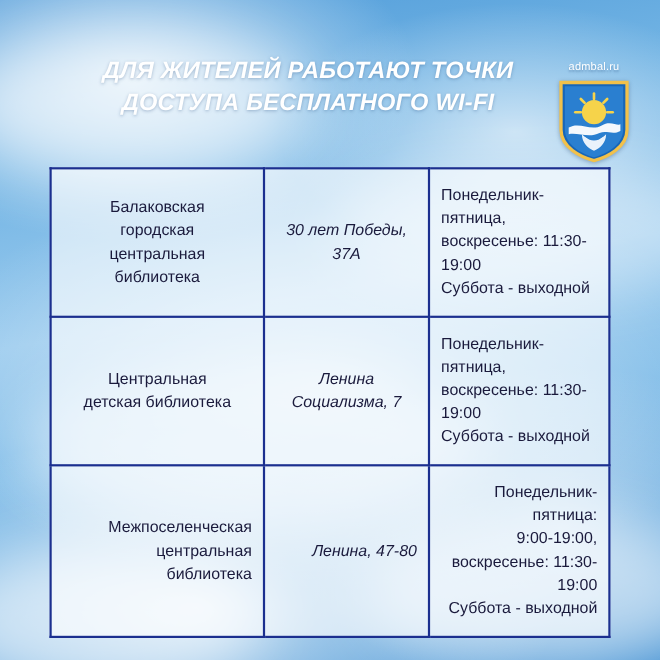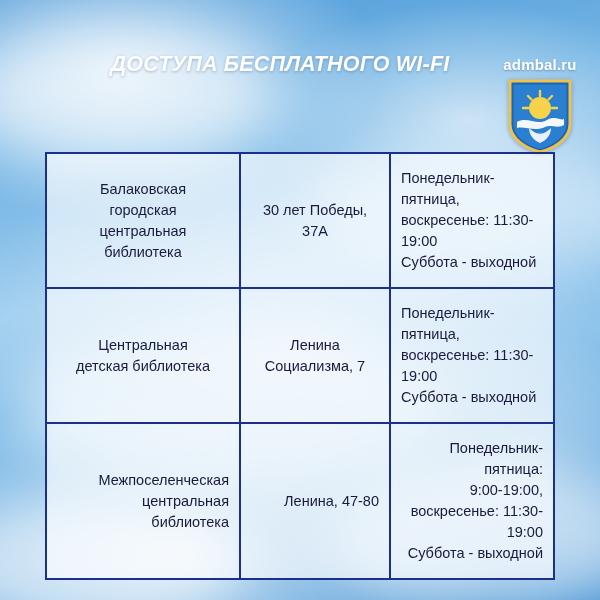--- a/index.html
+++ b/index.html
@@ -56,22 +56,22 @@
 
   .brand {
     position: absolute;
     right: 14px;
     top: 56px;
     width: 92px;
     text-align: center;
   }
   .brand-url {
     color: #ffffff;
-    font-size: 15px;
-    font-weight: bold;
+    font-size: 10px;
+    font-weight: normal;
     letter-spacing: 0.2px;
     text-shadow: 0 1px 2px rgba(30,70,120,0.4);
     margin-bottom: 5px;
     text-align: center;
   }
   .emblem {
     position: relative;
     width: 66px;
     height: 76px;
     margin: 0 auto;
@@ -95,20 +95,21 @@
     padding: 14px 10px;
     vertical-align: middle;
   }
   .col-name {
     width: 172px;
     text-align: center;
   }
   .col-addr {
     width: 128px;
     text-align: center;
+    font-style: italic;
   }
   .col-hours {
     text-align: left;
     padding-left: 14px;
     margin-left: 12px;
   }
   .row-1 td { height: 84px; }
   .row-2 td { height: 84px; }
   .row-3 td { height: 104px; text-align: right; }
 </style>
@@ -117,20 +118,21 @@
 
 <div class="poster">
 
   <div class="cloudwash c1"></div>
   <div class="cloudwash c2"></div>
   <div class="cloudwash c3"></div>
   <div class="cloudwash c4"></div>
   <div class="cloudwash c5"></div>
 
   <div class="headline">
+    <span class="line">ДЛЯ ЖИТЕЛЕЙ РАБОТАЮТ ТОЧКИ</span>
     <span class="line">ДОСТУПА БЕСПЛАТНОГО WI-FI</span>
   </div>
 
   <div class="brand">
     <div class="brand-url">admbal.ru</div>
     <div class="emblem">
       <svg width="66" height="76" viewBox="0 0 66 76" xmlns="http://www.w3.org/2000/svg">
         <path d="M3 3 H63 V46 C63 62 45 71 33 74 C21 71 3 62 3 46 Z" fill="#1766b8" stroke="#f2c14a" stroke-width="3"></path>
         <path d="M6.5 6.5 H59.5 V46 C59.5 60 43 68.5 33 71 C23 68.5 6.5 60 6.5 46 Z" fill="#2a7fd0"></path>
         <circle cx="33" cy="30" r="11" fill="#f6d34a"></circle>

